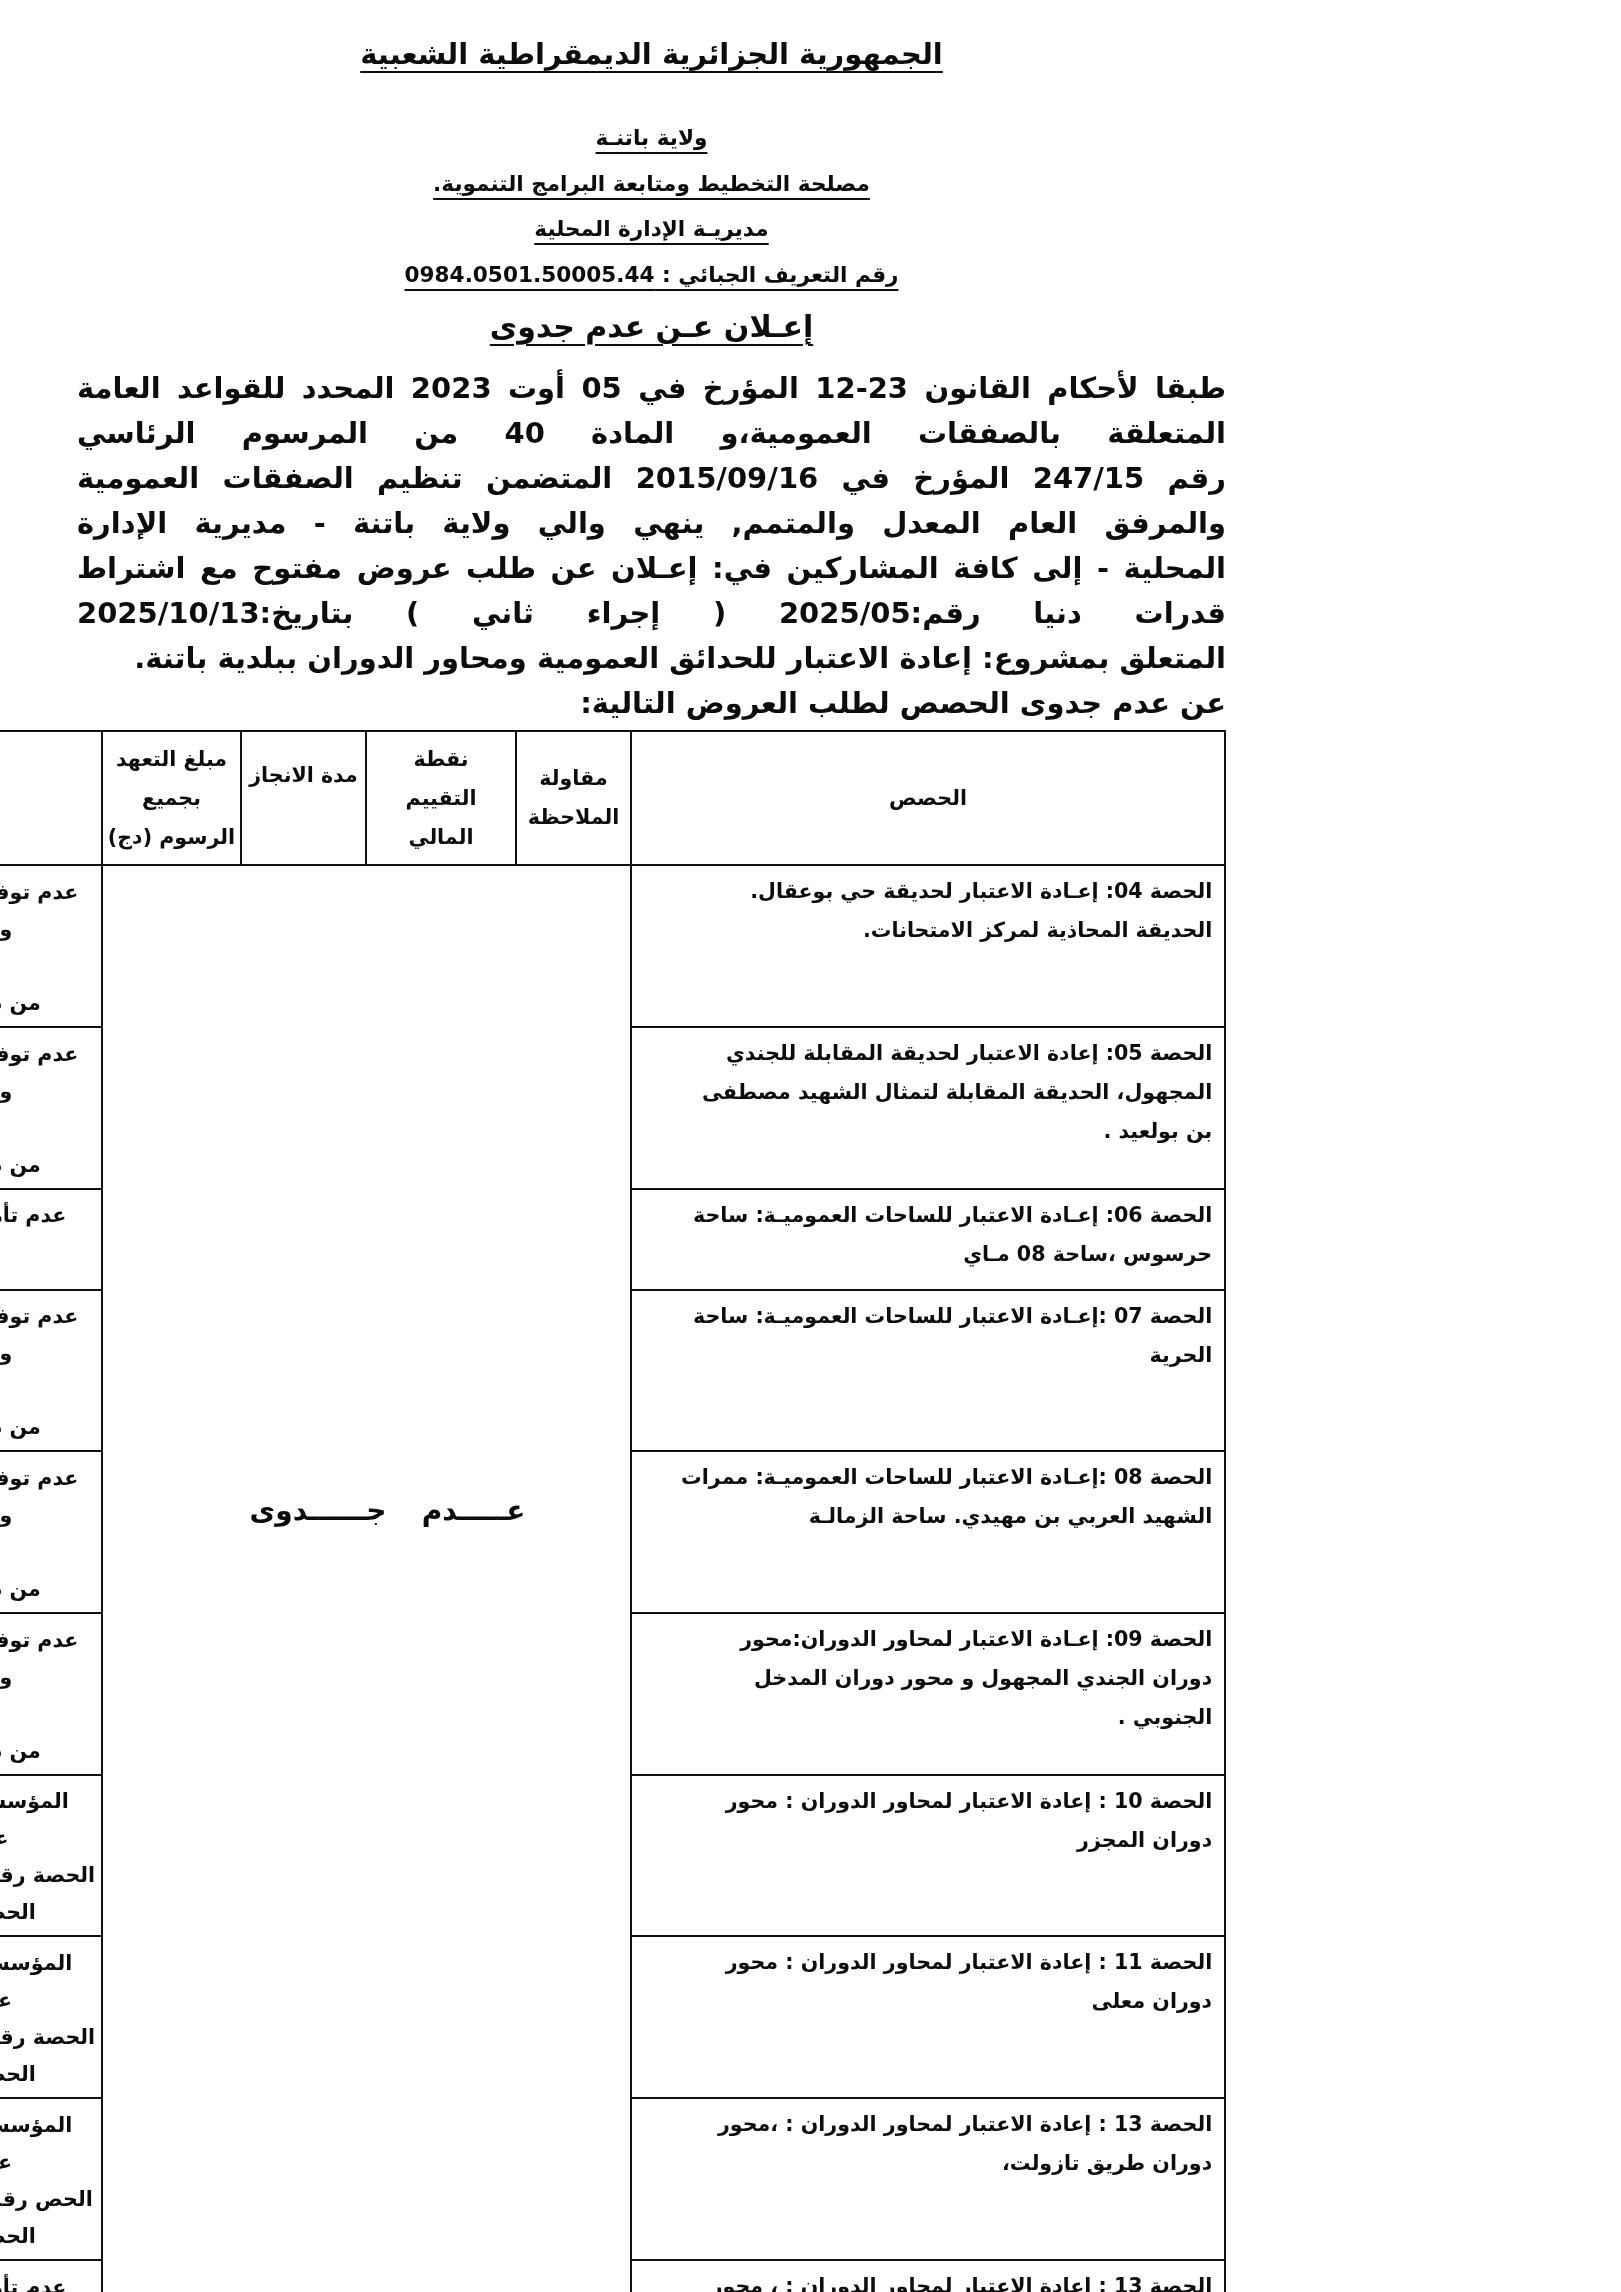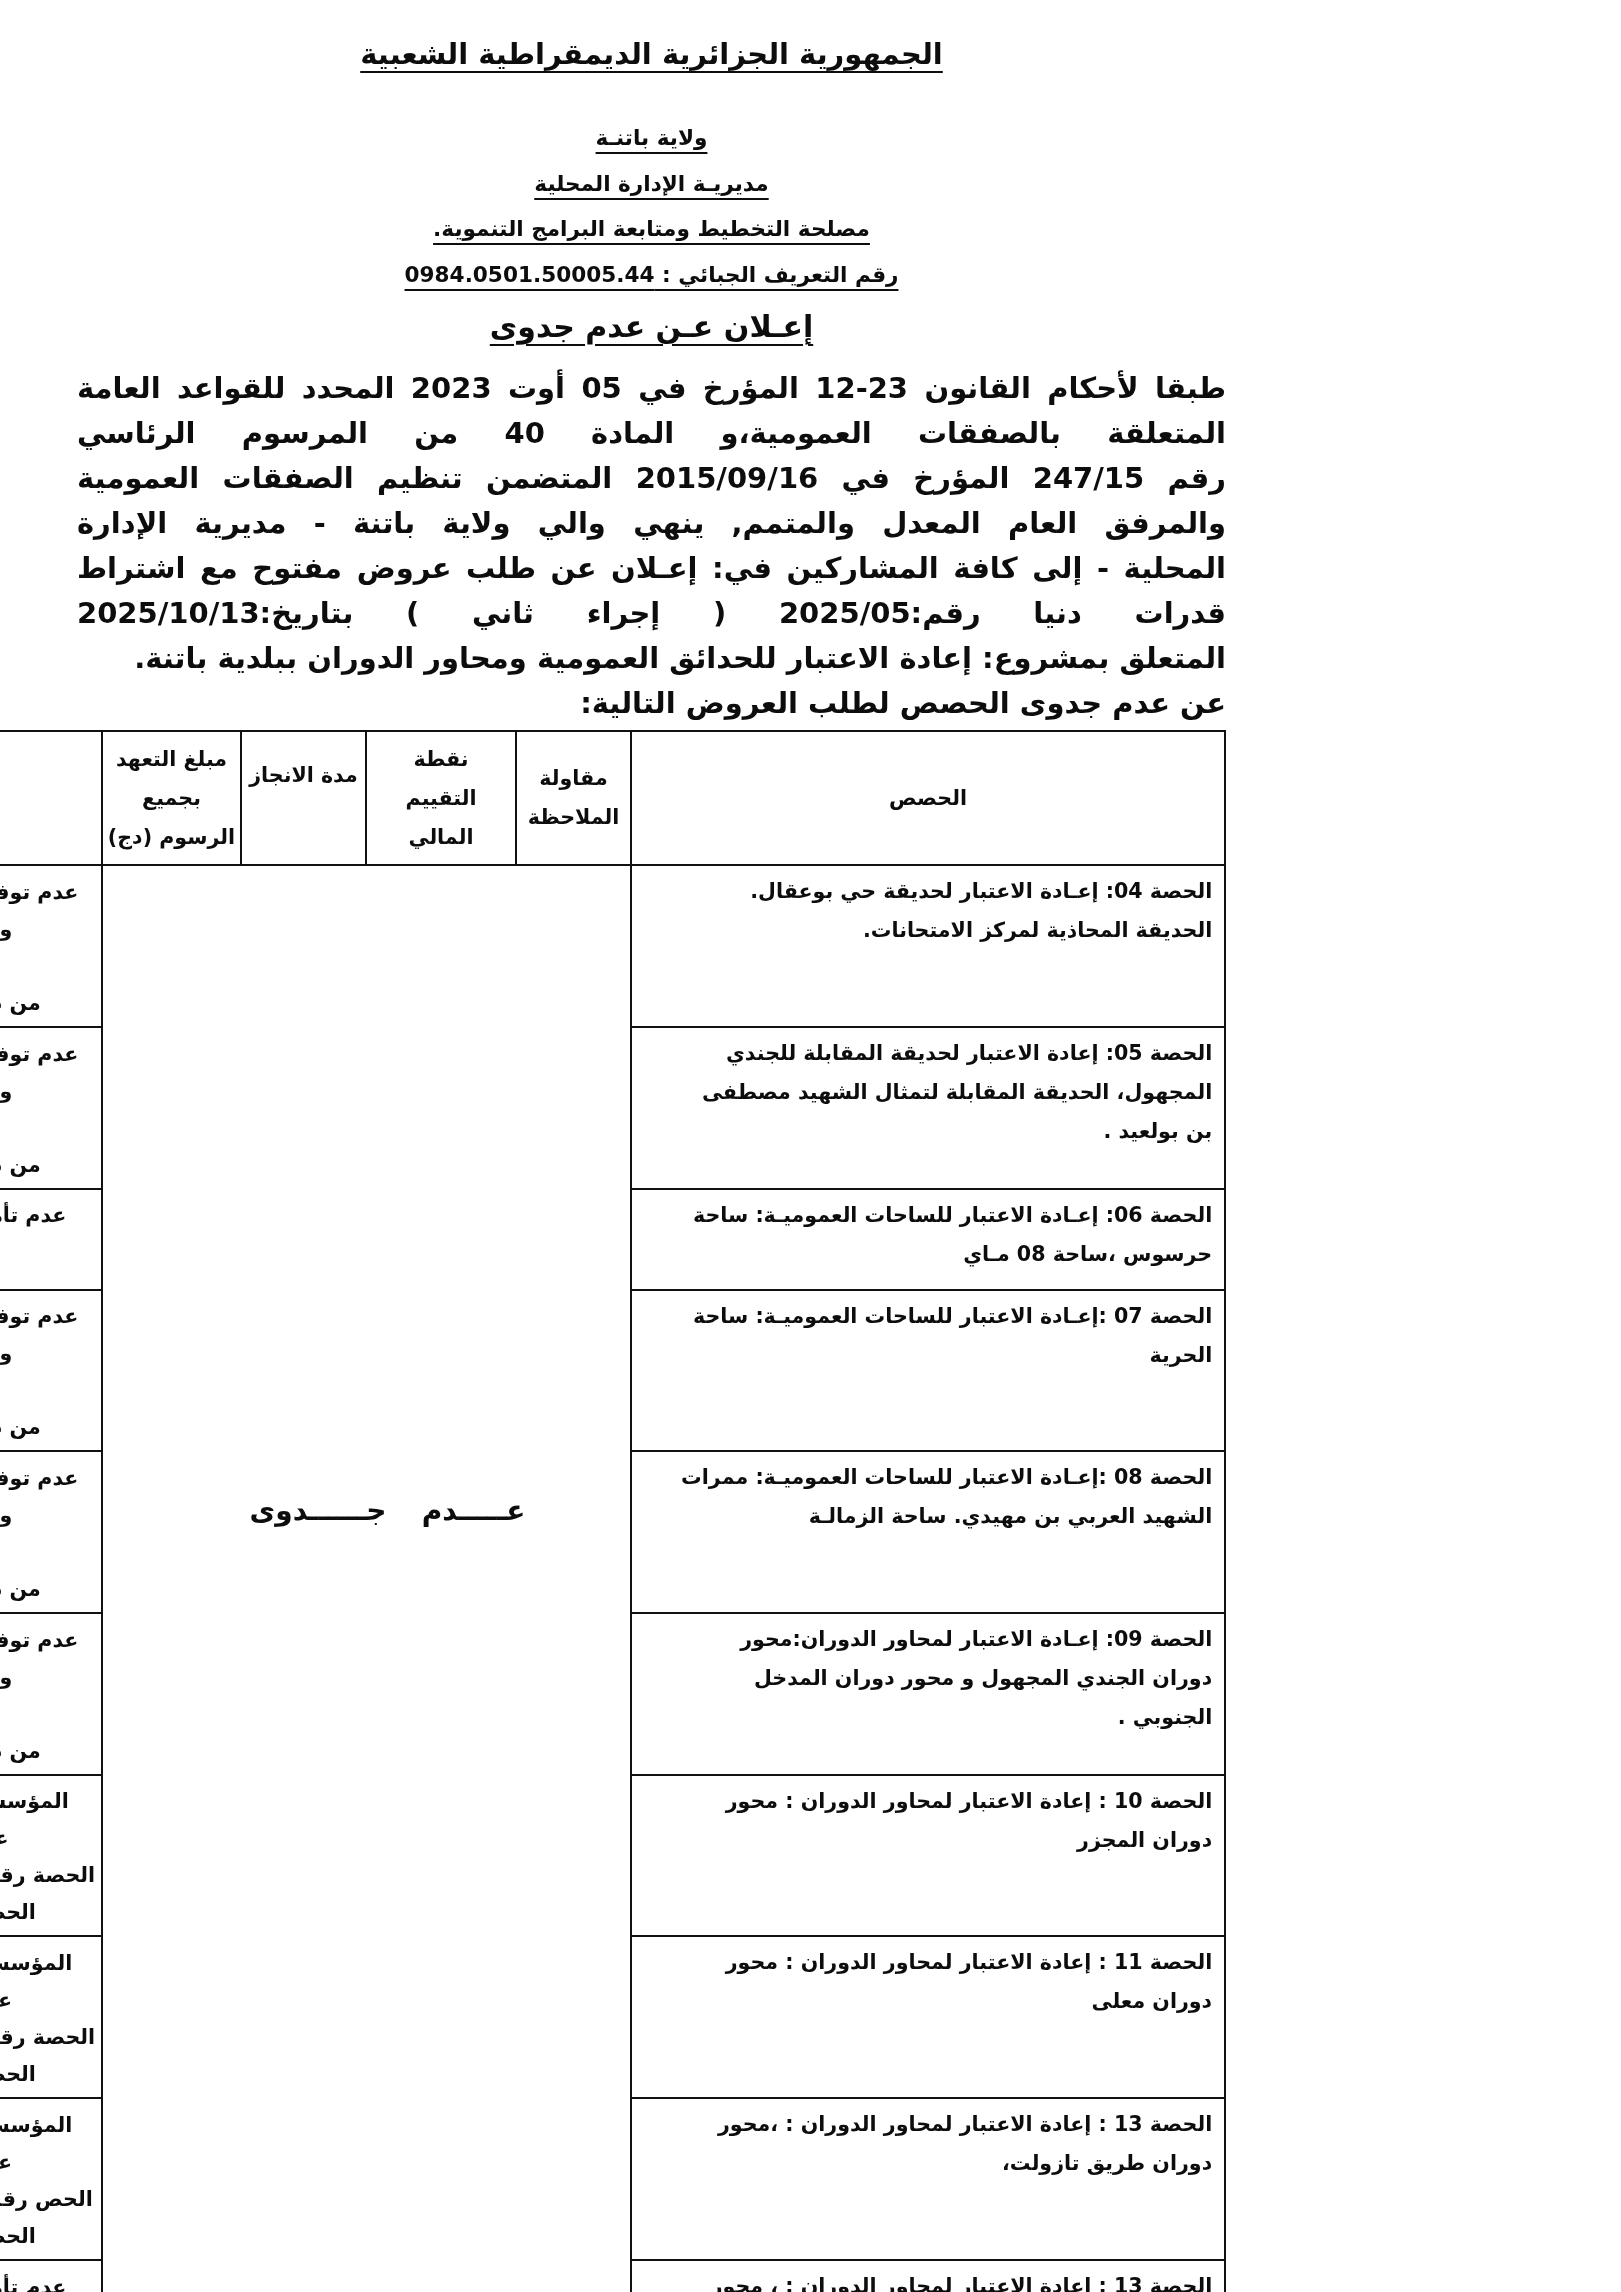--- a/index.html
+++ b/index.html
@@ -51,22 +51,22 @@
     transform:translateY(-103px);
   }
 </style>
 </head>
 <body>
 
 <div class="page">
 
   <div class="republic center u">الجمهورية الجزائرية الديمقراطية الشعبية</div>
   <div class="subhead center"><span class="u">ولاية باتنـة</span></div>
+  <div class="subhead center"><span class="u">مصلحة التخطيط ومتابعة البرامج التنموية.</span></div>
   <div class="subhead center"><span class="u">مديريـة الإدارة المحلية</span></div>
-  <div class="subhead center"><span class="u">مصلحة التخطيط ومتابعة البرامج التنموية.</span></div>
   <div class="subhead center"><span class="u">رقم التعريف الجبائي : 0984.0501.50005.44</span></div>
   <div class="doc-title center"><span class="u">إعـلان عـن عدم جدوى</span></div>
 
   <div class="intro">
     <div class="jline">طبقا لأحكام القانون 23-12 المؤرخ في 05 أوت 2023 المحدد للقواعد العامة المتعلقة بالصفقات العمومية،و المادة 40 من المرسوم الرئاسي</div>
     <div class="jline">رقم 247/15 المؤرخ في 2015/09/16 المتضمن تنظيم الصفقات العمومية والمرفق العام المعدل والمتمم, ينهي والي ولاية باتنة - مديرية الإدارة</div>
     <div class="jline">المحلية - إلى كافة المشاركين في: إعـلان عن طلب عروض مفتوح مع اشتراط قدرات دنيا رقم:2025/05 ( إجراء ثاني ) بتاريخ:2025/10/13</div>
     <div class="rline">المتعلق بمشروع:  إعادة الاعتبار للحدائق العمومية ومحاور الدوران ببلدية باتنة.</div>
     <div class="rline">عن عدم جدوى الحصص لطلب العروض التالية:</div>
   </div>

